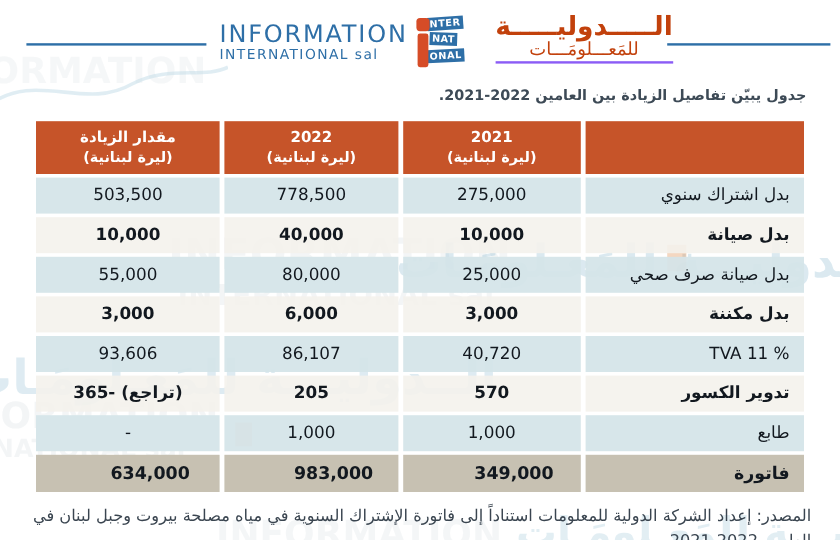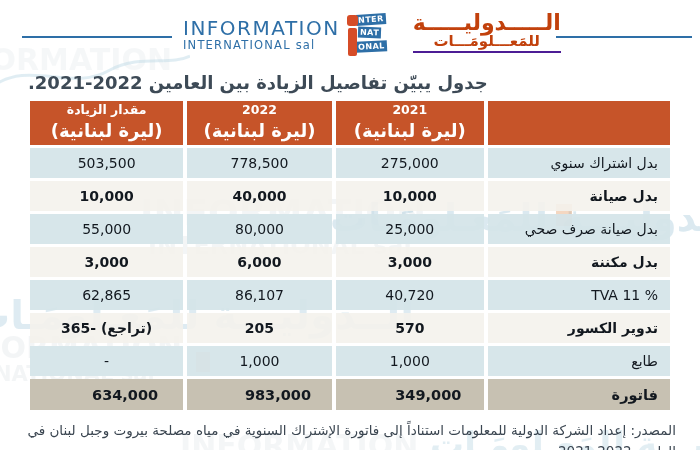--- a/index.html
+++ b/index.html
@@ -25,41 +25,41 @@
   .logo-n2{font-size:11.5px;letter-spacing:1.2px;font-weight:400;}
   .logo-mark{position:relative;width:44px;height:46px;margin-left:6px;margin-top:2px;}
   .i-stem{position:absolute;left:2px;top:16px;width:9px;height:28px;background:#d64c27;border-radius:2px;}
   .i-dot{position:absolute;left:1px;top:3px;width:11px;height:11px;background:#d64c27;border-radius:3px;}
   .chip{position:absolute;background:#2e6fa7;color:#fff;font-size:8px;font-weight:700;padding:0 2px;line-height:11px;letter-spacing:.5px;}
   .chip1{left:10px;top:2px;transform:rotate(-4deg);}
   .chip2{left:12px;top:15px;transform:rotate(2deg);}
   .chip3{left:10px;top:29px;transform:rotate(-3deg);}
   .logo-arabic{direction:rtl;text-align:center;color:#c2410c;margin-left:23px;line-height:1.0;margin-top:2px;}
   .logo-a1{font-size:22px;font-weight:700;}
-  .logo-a2{font-size:15px;font-weight:700;border-bottom:2px solid #4c1d95;padding-bottom:2px;}
+  .logo-a2{font-size:15px;font-weight:400;border-bottom:2px solid #8b5cf6;padding-bottom:2px;}
   
   .title{
     position:absolute;top:72px;right:28px;left:28px;z-index:2;
-    direction:rtl;text-align:left;color:#3d4a56;font-size:18px;font-weight:700;
+    direction:rtl;text-align:right;color:#3d4a56;font-size:12px;font-weight:700;
   }
   
   .tbl-wrap{position:absolute;top:98px;right:26px;left:26px;z-index:2;}
   table{width:100%;border-collapse:separate;border-spacing:4px 3px;direction:rtl;table-layout:fixed;}
   th,td{padding:0;}
   thead th{
     background:#c65429;color:#ffffff;height:44px;vertical-align:middle;
     font-size:12.5px;font-weight:700;text-align:center;line-height:1.35;
   }
   td{height:30px;vertical-align:middle;font-size:14px;color:#12181f;}
   td.lbl{text-align:right;padding-right:12px;}
   td.num{text-align:center;direction:ltr;}
   tr.blue td{background:rgba(212,228,232,0.93);}
   tr.light td{background:rgba(244,242,236,0.90);font-weight:bold;}
   tr.total td{background:rgba(197,191,176,0.97);font-weight:700;font-size:14.5px;height:31px;padding-left:37px;}
-  .unit{font-size:18px;font-weight:700;}
+  .unit{font-size:12px;font-weight:700;}
   
   .footer{
     position:absolute;top:408px;right:24px;left:24px;z-index:2;
     direction:rtl;text-align:right;color:#3a4550;font-size:13.5px;line-height:21px;font-weight:500;margin-top:12px;
   }
 </style>
 </head>
 <body>
 
 <div class="canvas">
@@ -150,21 +150,21 @@
           <tr class="light">
             <td class="lbl">بدل مكننة</td>
             <td class="num">3,000</td>
             <td class="num">6,000</td>
             <td class="num">3,000</td>
           </tr>
           <tr class="blue">
             <td class="lbl">% 11 TVA</td>
             <td class="num">40,720</td>
             <td class="num">86,107</td>
-            <td class="num">62,865</td>
+            <td class="num">93,606</td>
           </tr>
           <tr class="light">
             <td class="lbl">تدوير الكسور</td>
             <td class="num">570</td>
             <td class="num">205</td>
             <td class="num">365- (تراجع)</td>
           </tr>
           <tr class="blue">
             <td class="lbl">طابع</td>
             <td class="num">1,000</td>

